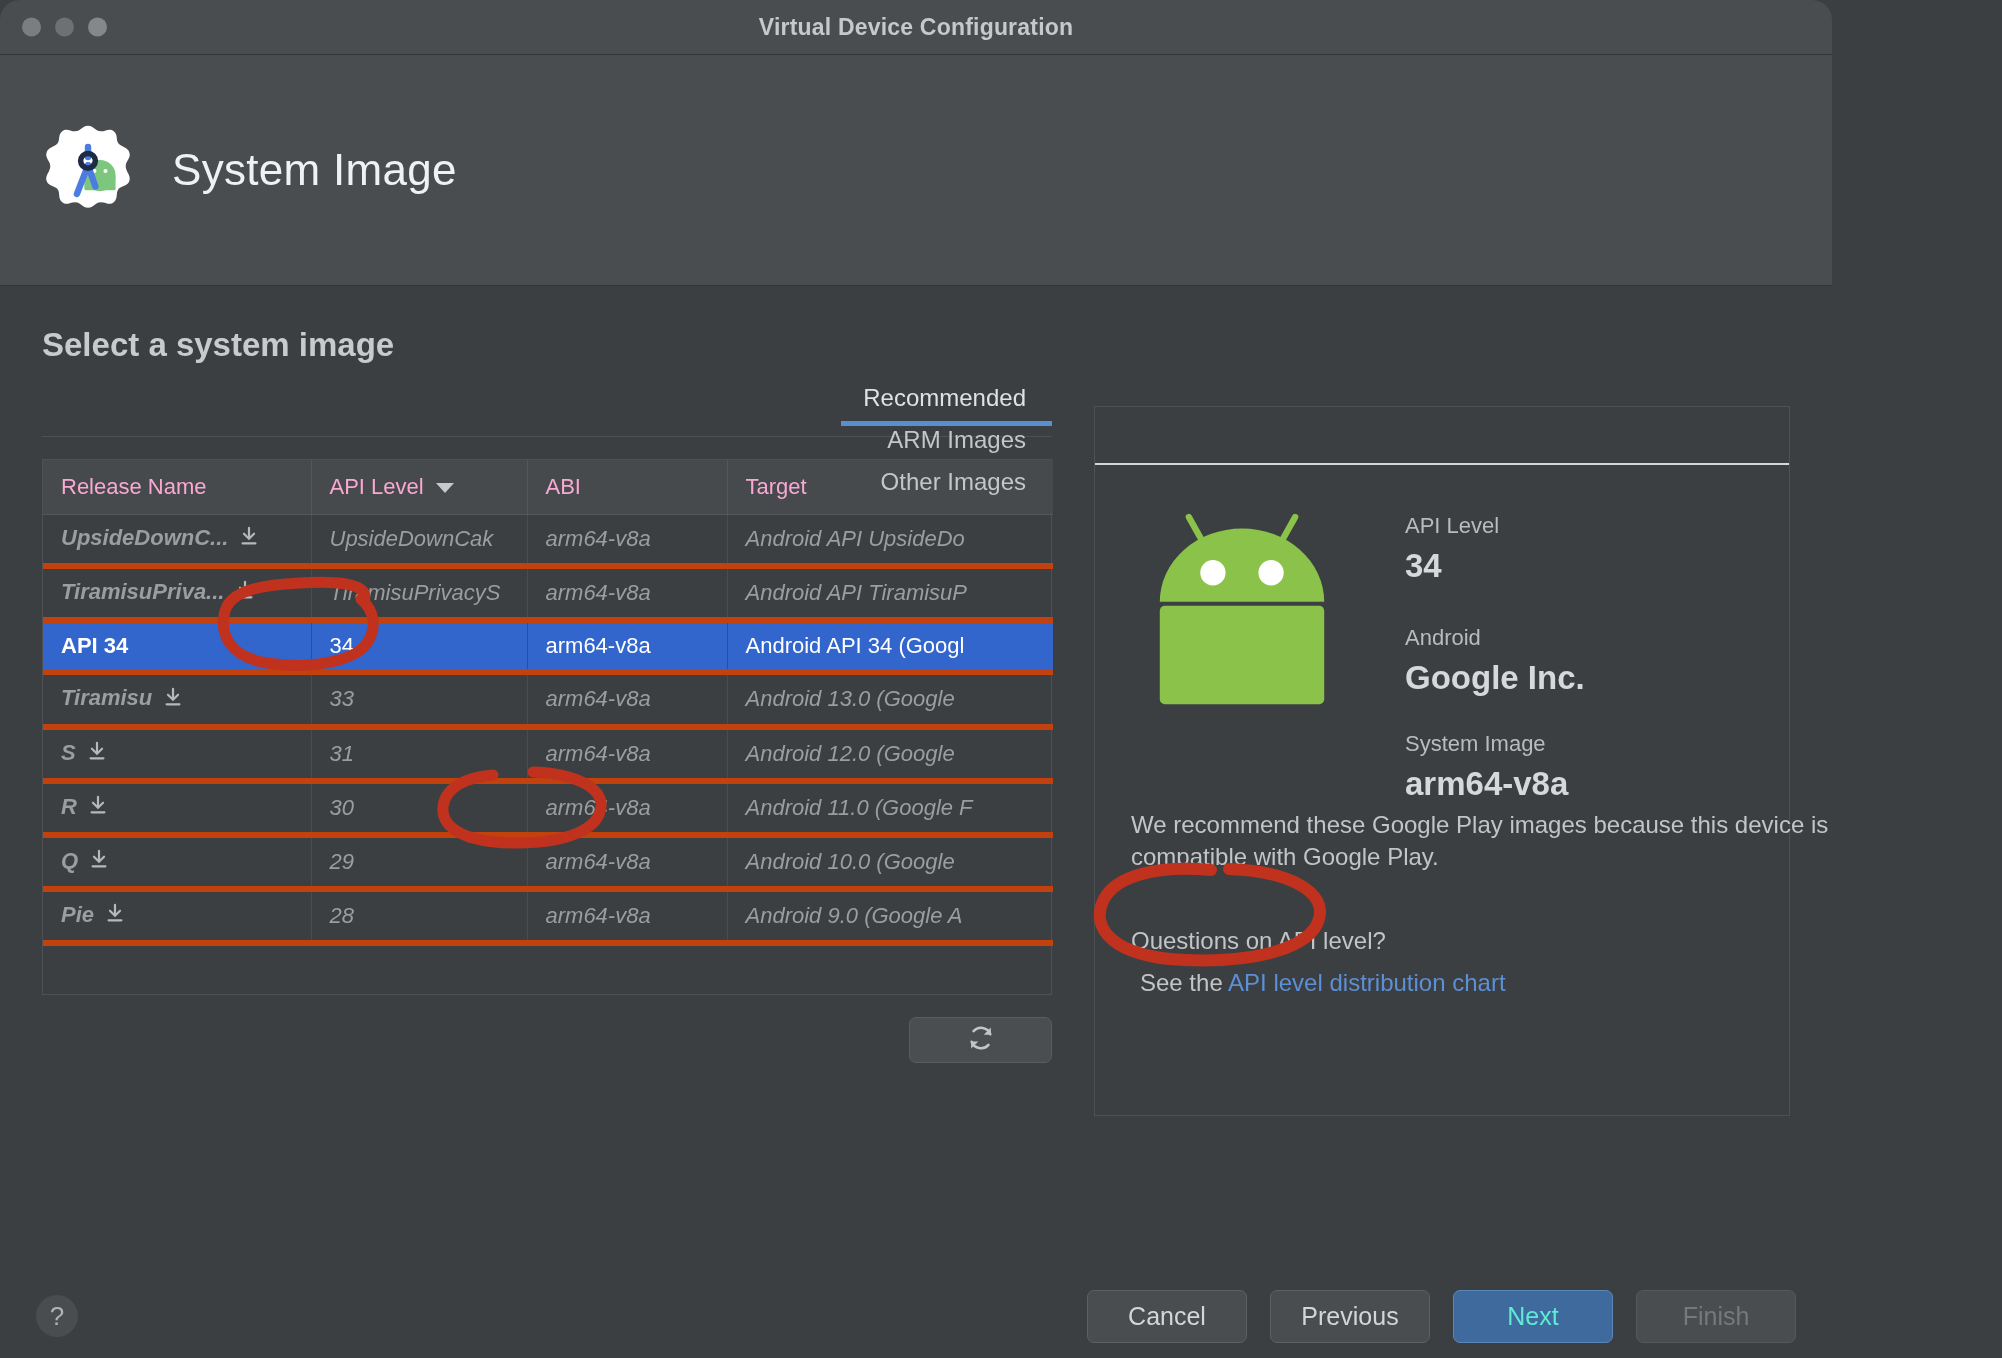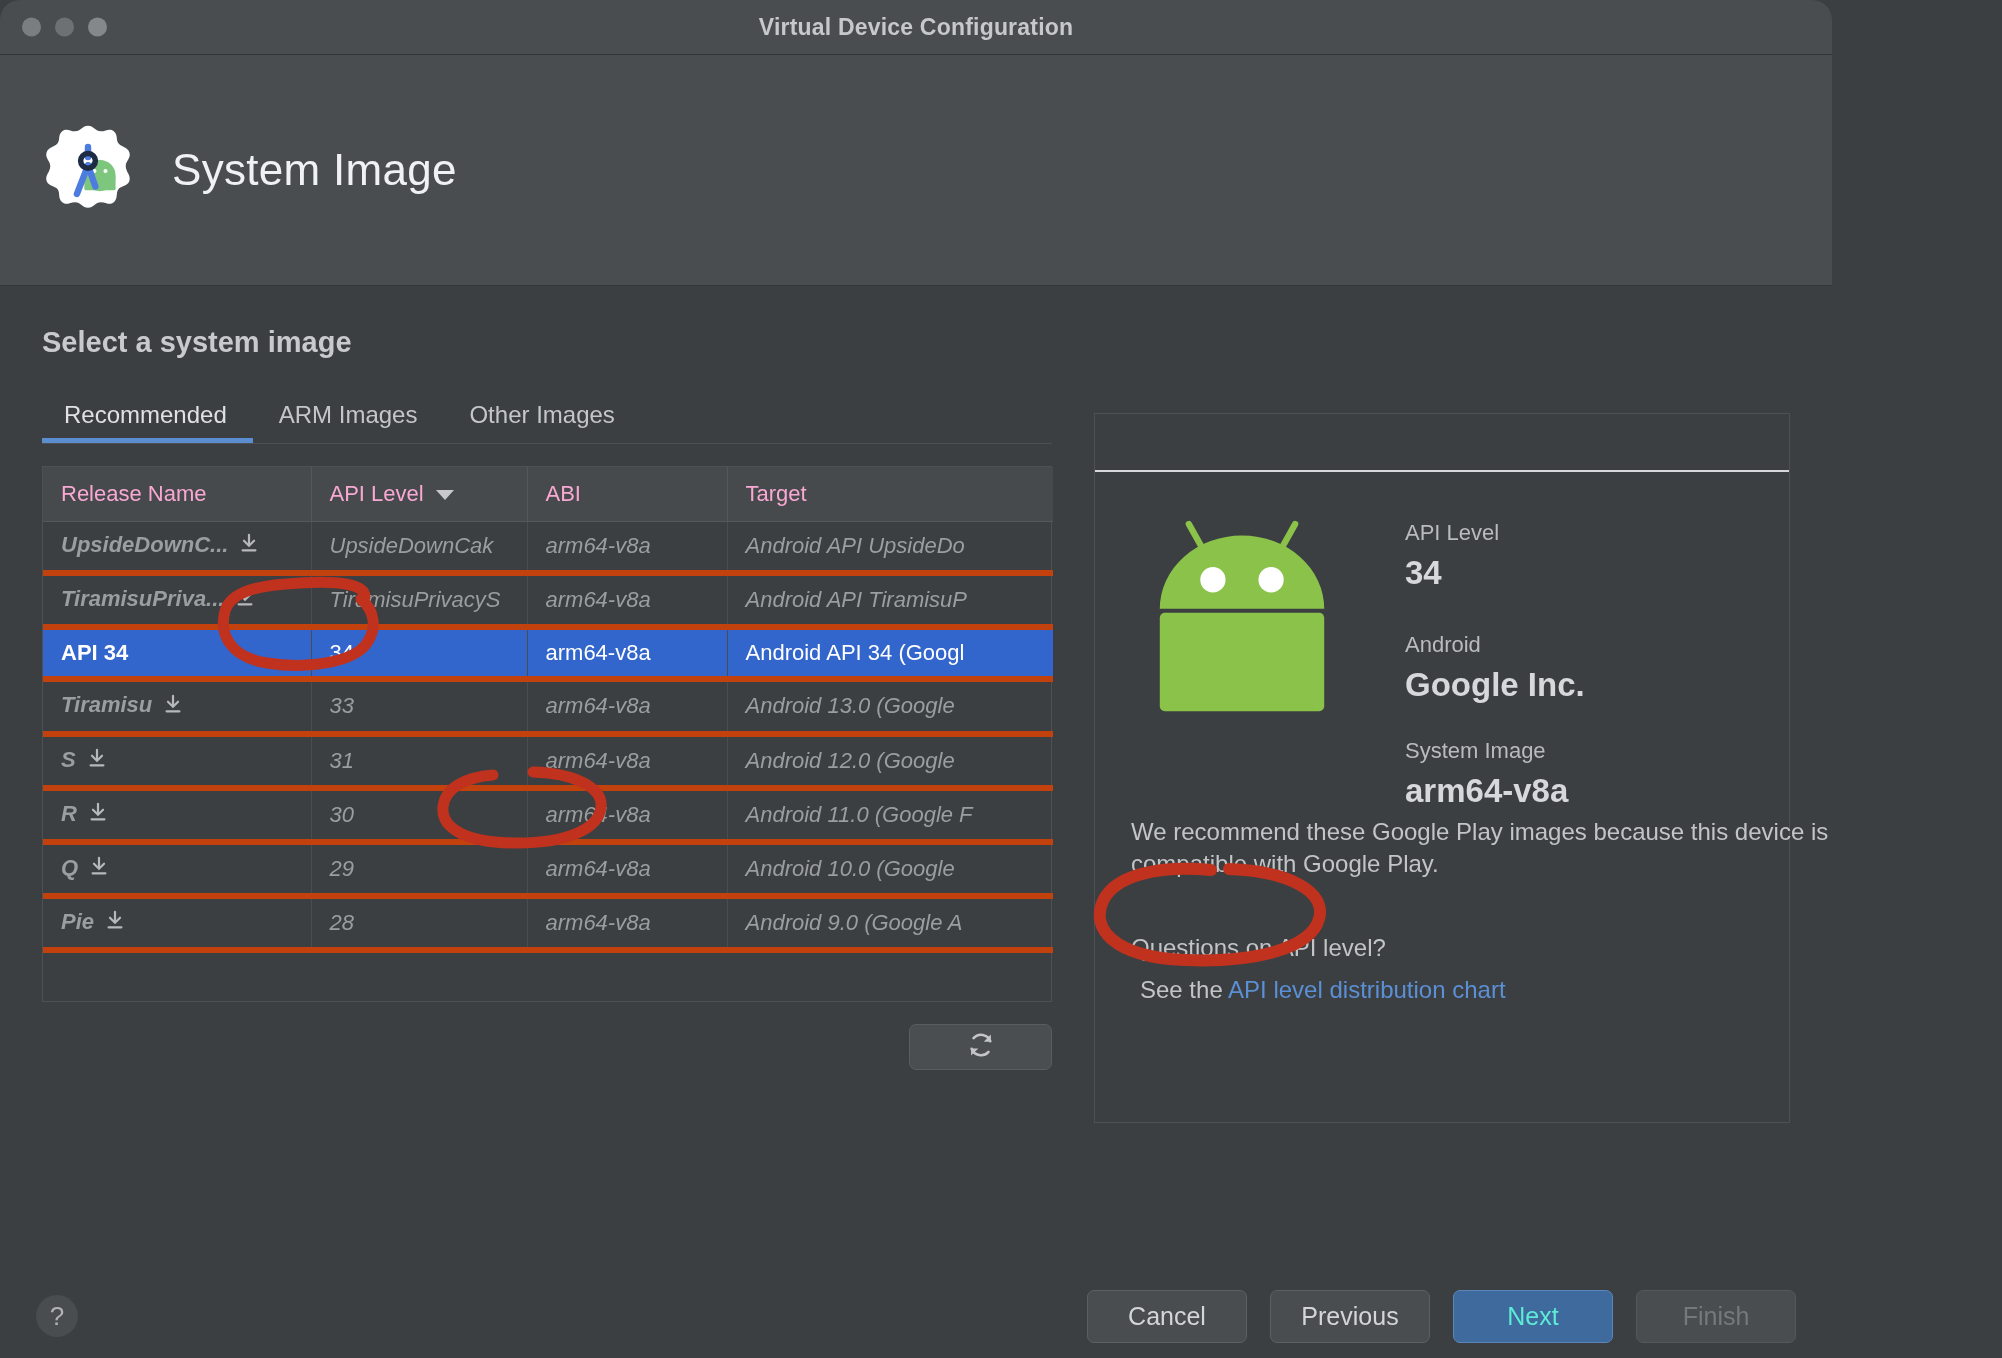--- a/index.html
+++ b/index.html
@@ -70,31 +70,31 @@
 
   
   .body {
     flex: 1 1 auto;
     position: relative;
     padding: 40px 42px 0 42px;
     background: #3c3f41;
   }
   .section-title {
     color: #c8cacc;
-    font-size: 29px;
+    font-size: 33px;
     font-weight: bold;
-    margin-bottom: 32px;
+    margin-bottom: 20px;
   }
 
   .content-row { display: flex; gap: 0; }
   .left-col { width: 1070px; position: relative; }
   .right-col { margin-left: 42px; width: 790px; }
 
   
-  .tabs { display: flex; align-items: flex-end; height: 52px; position: relative; }
+  .tabs { display: flex; align-items: flex-end; height: 52px; position: relative; flex-direction: column; }
   .tab {
     color: #c4c6c8;
     font-size: 24px;
     padding: 0 26px 14px 26px;
     position: relative;
     white-space: nowrap;
   }
   .tab:first-child { padding-left: 22px; }
   .tab.active { color: #dfe1e3; }
   .tab.active::after {

